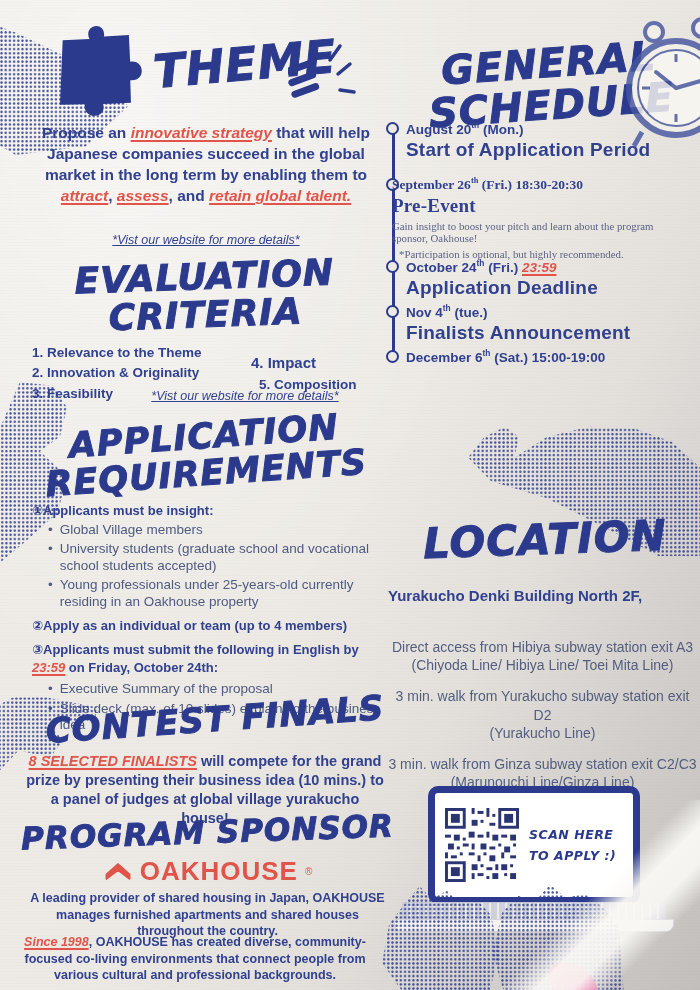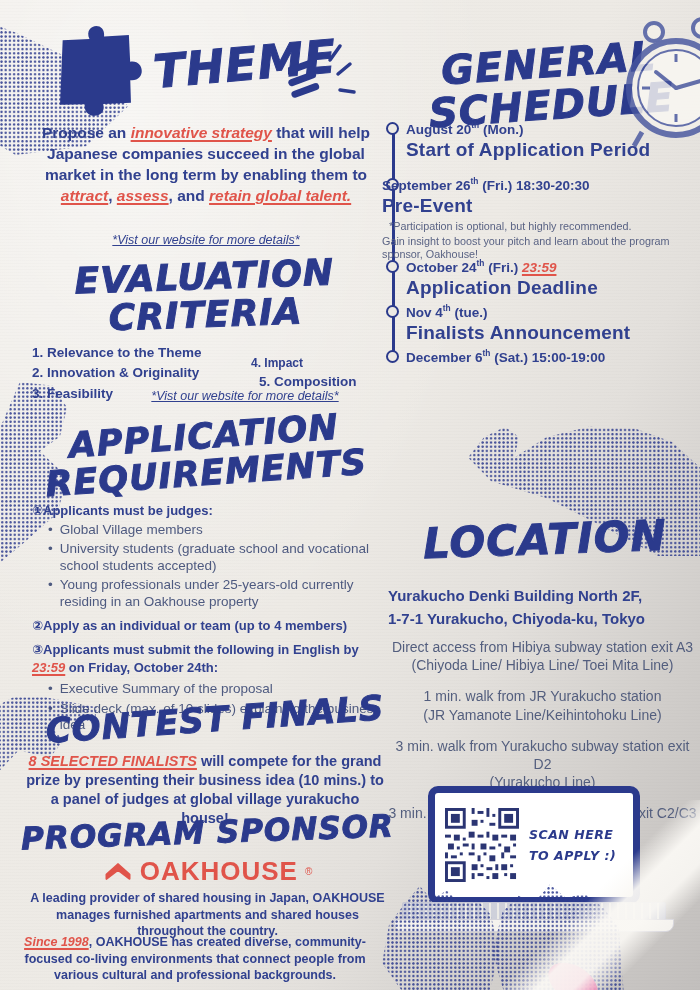--- a/index.html
+++ b/index.html
@@ -73,35 +73,35 @@
     <div>EVALUATION</div>
     <div>CRITERIA</div>
   </div>
   <div class="abs" style="left:32px; top:343px; width:330px; display:flex; gap:14px;align-items:center;">
     <div style="width:205px;" class="navy-b">
       <div style="font-size:13.5px; line-height:1.5;">1.  Relevance to the Theme</div>
       <div style="font-size:13.5px; line-height:1.5;">2. Innovation &amp; Originality</div>
       <div style="font-size:13.5px; line-height:1.5;">3. Feasibility</div>
     </div>
     <div class="navy-b">
-      <div style="font-size:12px; line-height:1.5;">4. Impact</div>
+      <div style="font-size:15px; line-height:1.5;">4. Impact</div>
       <div style="font-size:13.5px; line-height:1.5;margin-left:8px;">5. Composition</div>
     </div>
   </div>
   <div class="abs note-link" style="left:110px; top:389px; width:270px;">*Vist our website for more details*</div>
 
   <div class="abs halftone" style="left:-25px; top:382px; width:118px; height:182px;
               clip-path:polygon(38% 0%, 66% 2%, 78% 14%, 72% 30%, 55% 38%, 78% 52%, 70% 72%, 42% 88%, 20% 100%, 0% 100%, 0% 55%, 18% 30%);"></div>
 
   <div class="abs brush" style="left:15px; top:418px; width:380px; font-size:35px; transform:rotate(-4deg);">
     <div>APPLICATION</div>
     <div>REQUIREMENTS</div>
   </div>
   <div class="abs" style="left:32px; top:503px; width:358px;">
-    <div class="navy-b" style="font-size:13px;">①Applicants must be judges:</div>
+    <div class="navy-b" style="font-size:13px;">①Applicants must be insight:</div>
     <div style="padding-left:16px; margin-top:4px;">
       <div class="bul">
           <span class="dot">•</span>
           <span>Global Village members</span>
         </div>
       <div class="bul">
           <span class="dot">•</span>
           <span>University students (graduate school and vocational school students accepted)</span>
         </div>
       <div class="bul">
@@ -172,54 +172,49 @@
   <div class="abs tl-dot" style="left:386px; top:122px;"></div>
   <div class="abs tl-dot" style="left:386px; top:178px;"></div>
   <div class="abs tl-dot" style="left:386px; top:260px;"></div>
   <div class="abs tl-dot" style="left:386px; top:305px;"></div>
   <div class="abs tl-dot" style="left:386px; top:350px;"></div>
 
   <div class="abs" style="left:406px; top:120px; width:292px;">
     <div class="sch-date"><span>August 20</span><sup>th</sup><span> (Mon.)</span></div>
     <div class="sch-title">Start of Application Period</div>
   </div>
-  <div class="abs" style="left:382px; top:176px; width:292px;">
+  <div class="abs" style="left:392px; top:176px; width:292px;font-family:Liberation Serif, serif;">
     <div class="sch-date"><span>September 26</span><sup>th</sup><span> (Fri.) 18:30-20:30</span></div>
     <div class="sch-title">Pre-Event</div>
+    <div class="sch-note">Gain insight to boost your pitch and learn about the program sponsor, Oakhouse!</div>
     <div class="sch-note" style="padding-left:7px;">*Participation is optional, but highly recommended.</div>
-    <div class="sch-note">Gain insight to boost your pitch and learn about the program sponsor, Oakhouse!</div>
   </div>
   <div class="abs" style="left:406px; top:258px; width:292px;">
     <div class="sch-date"><span>October 24</span><sup>th</sup><span> (Fri.) </span><span class="red-u" style="font-size:13.5px;">23:59</span></div>
     <div class="sch-title">Application Deadline</div>
   </div>
   <div class="abs" style="left:406px; top:303px; width:292px;">
     <div class="sch-date"><span>Nov 4</span><sup>th</sup><span> (tue.)</span></div>
     <div class="sch-title">Finalists Announcement</div>
   </div>
   <div class="abs" style="left:406px; top:348px; width:292px;">
     <div class="sch-date"><span>December 6</span><sup>th</sup><span> (Sat.) 15:00-19:00</span></div>
   </div>
 
   <div class="abs halftone" style="left:468px; top:386px; width:232px; height:170px;
               clip-path:polygon(0% 42%, 7% 30%, 16% 24%, 22% 30%, 20% 42%, 34% 30%, 52% 24%, 72% 25%, 88% 33%, 100% 48%, 100% 100%, 82% 100%, 60% 84%, 34% 66%, 10% 56%);"></div>
 
   <div class="abs brush" style="left:395px; top:518px; width:300px; font-size:42px; transform:rotate(-2deg);">LOCATION</div>
   <div class="abs navy-b" style="left:388px; top:584px; width:312px; font-size:15px; line-height:1.55;">
     <div>Yurakucho Denki Building North 2F,</div>
-    <div>1-7-1 Yurakucho, Chiyoda-ku, Tokyo</div>
   </div>
   <div class="abs" style="left:385px; top:638px; width:315px; text-align:center;">
     <div class="acc-block">
       <div>Direct access from Hibiya subway station exit A3</div>
       <div>(Chiyoda Line/ Hibiya Line/ Toei Mita Line)</div>
-    </div>
-    <div class="acc-block">
-      <div>1 min. walk from JR Yurakucho station</div>
-      <div>(JR Yamanote Line/Keihintohoku Line)</div>
     </div>
     <div class="acc-block">
       <div>3 min. walk from Yurakucho subway station exit D2</div>
       <div>(Yurakucho Line)</div>
     </div>
     <div class="acc-block">
       <div>3 min. walk from Ginza subway station exit C2/C3</div>
       <div>(Marunouchi Line/Ginza Line)</div>
     </div>
   </div>

